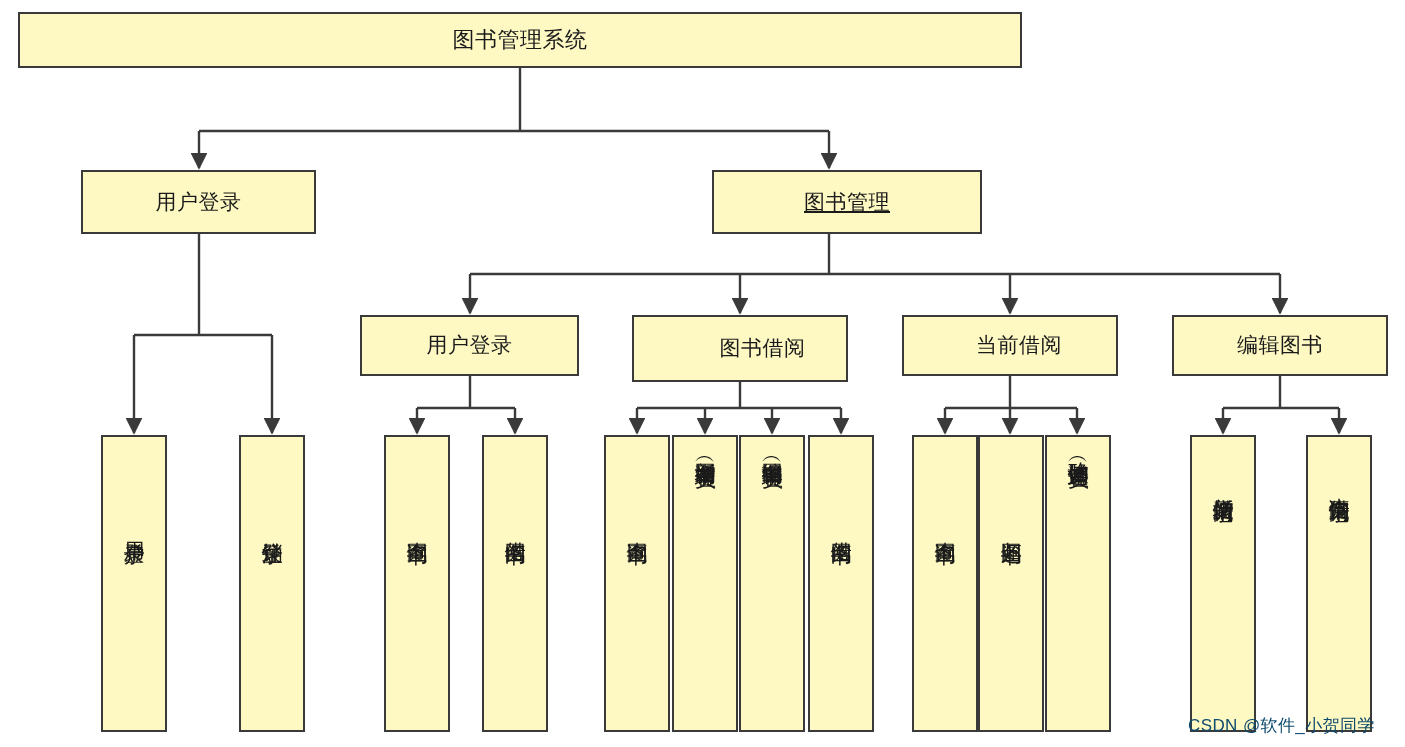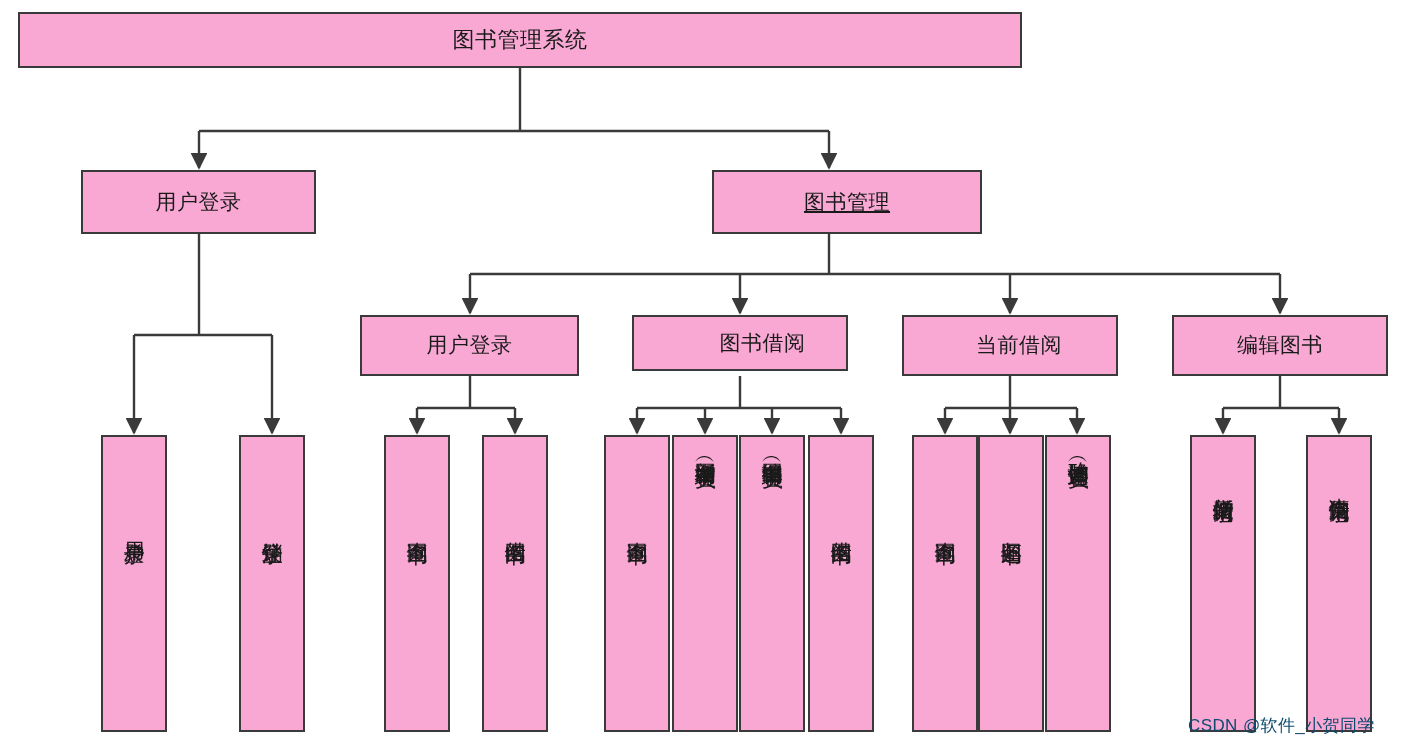--- a/index.html
+++ b/index.html
@@ -23,21 +23,21 @@
     left: 0;
     top: 0;
     width: 1405px;
     height: 747px;
     pointer-events: none;
   }
   .node {
     position: absolute;
     box-sizing: border-box;
     border: 2px solid #3a3a3a;
-    background: #f9a8d4;
+    background: #fef9c3;
     display: flex;
     align-items: center;
     justify-content: center;
     color: #1a1a1a;
   }
   .node .lbl {
     display: block;
     text-align: center;
     line-height: 1.18;
   }
@@ -139,21 +139,21 @@
   <div class="node horiz" style="left:81px; top:170px; width:235px; height:64px;">
     <span class="lbl">用户登录</span>
   </div>
   <div class="node horiz" style="left:712px; top:170px; width:270px; height:64px;text-decoration:underline;">
     <span class="lbl">图书管理</span>
   </div>
 
   <div class="node horiz" style="left:360px; top:315px; width:219px; height:61px;">
     <span class="lbl">用户登录</span>
   </div>
-  <div class="node horiz" style="left:632px; top:315px; width:216px; height:56px;padding-left:45px;">
+  <div class="node horiz" style="left:632px; top:315px; width:216px; height:67px;padding-left:45px;">
     <span class="lbl">图书借阅</span>
   </div>
   <div class="node horiz" style="left:902px; top:315px; width:216px; height:61px;padding-left:18px;">
     <span class="lbl">当前借阅</span>
   </div>
   <div class="node horiz" style="left:1172px; top:315px; width:216px; height:61px;">
     <span class="lbl">编辑图书</span>
   </div>
 
   <div class="node vert" style="left:101px; top:435px; width:66px; height:297px; padding-top:88px;">

